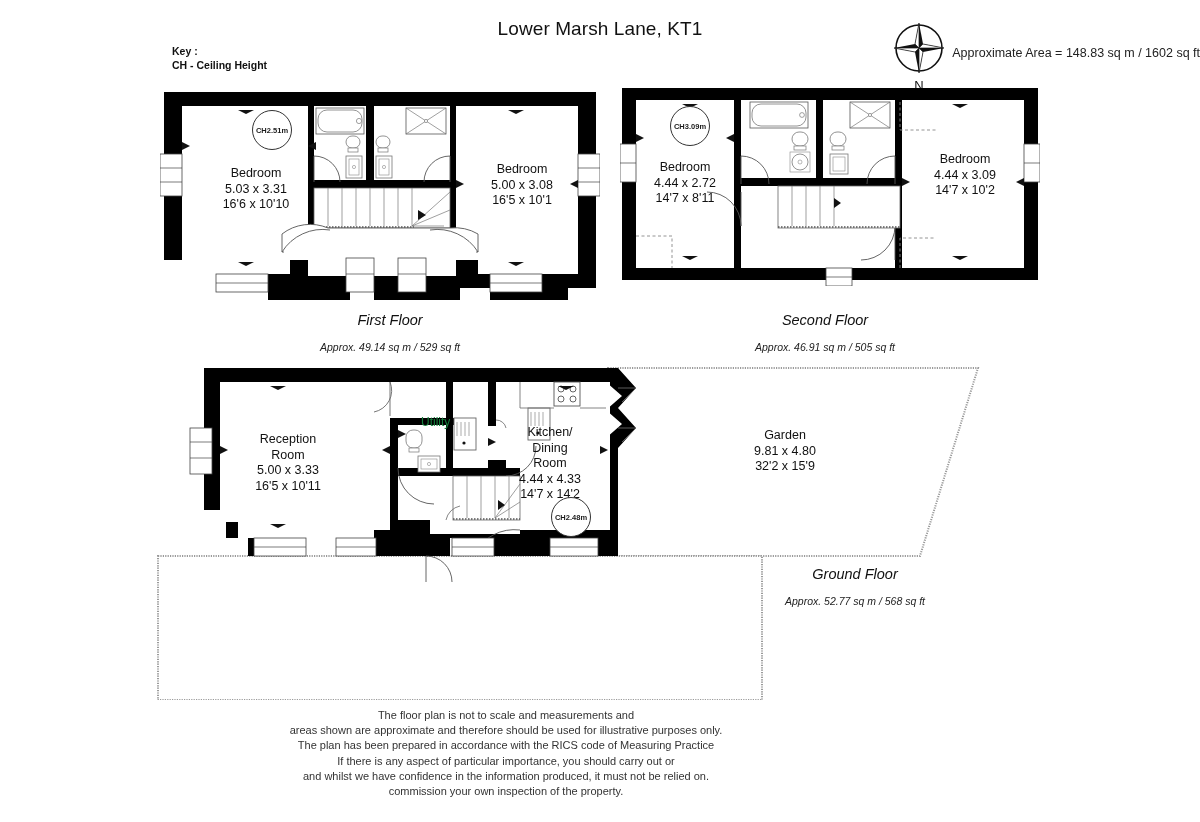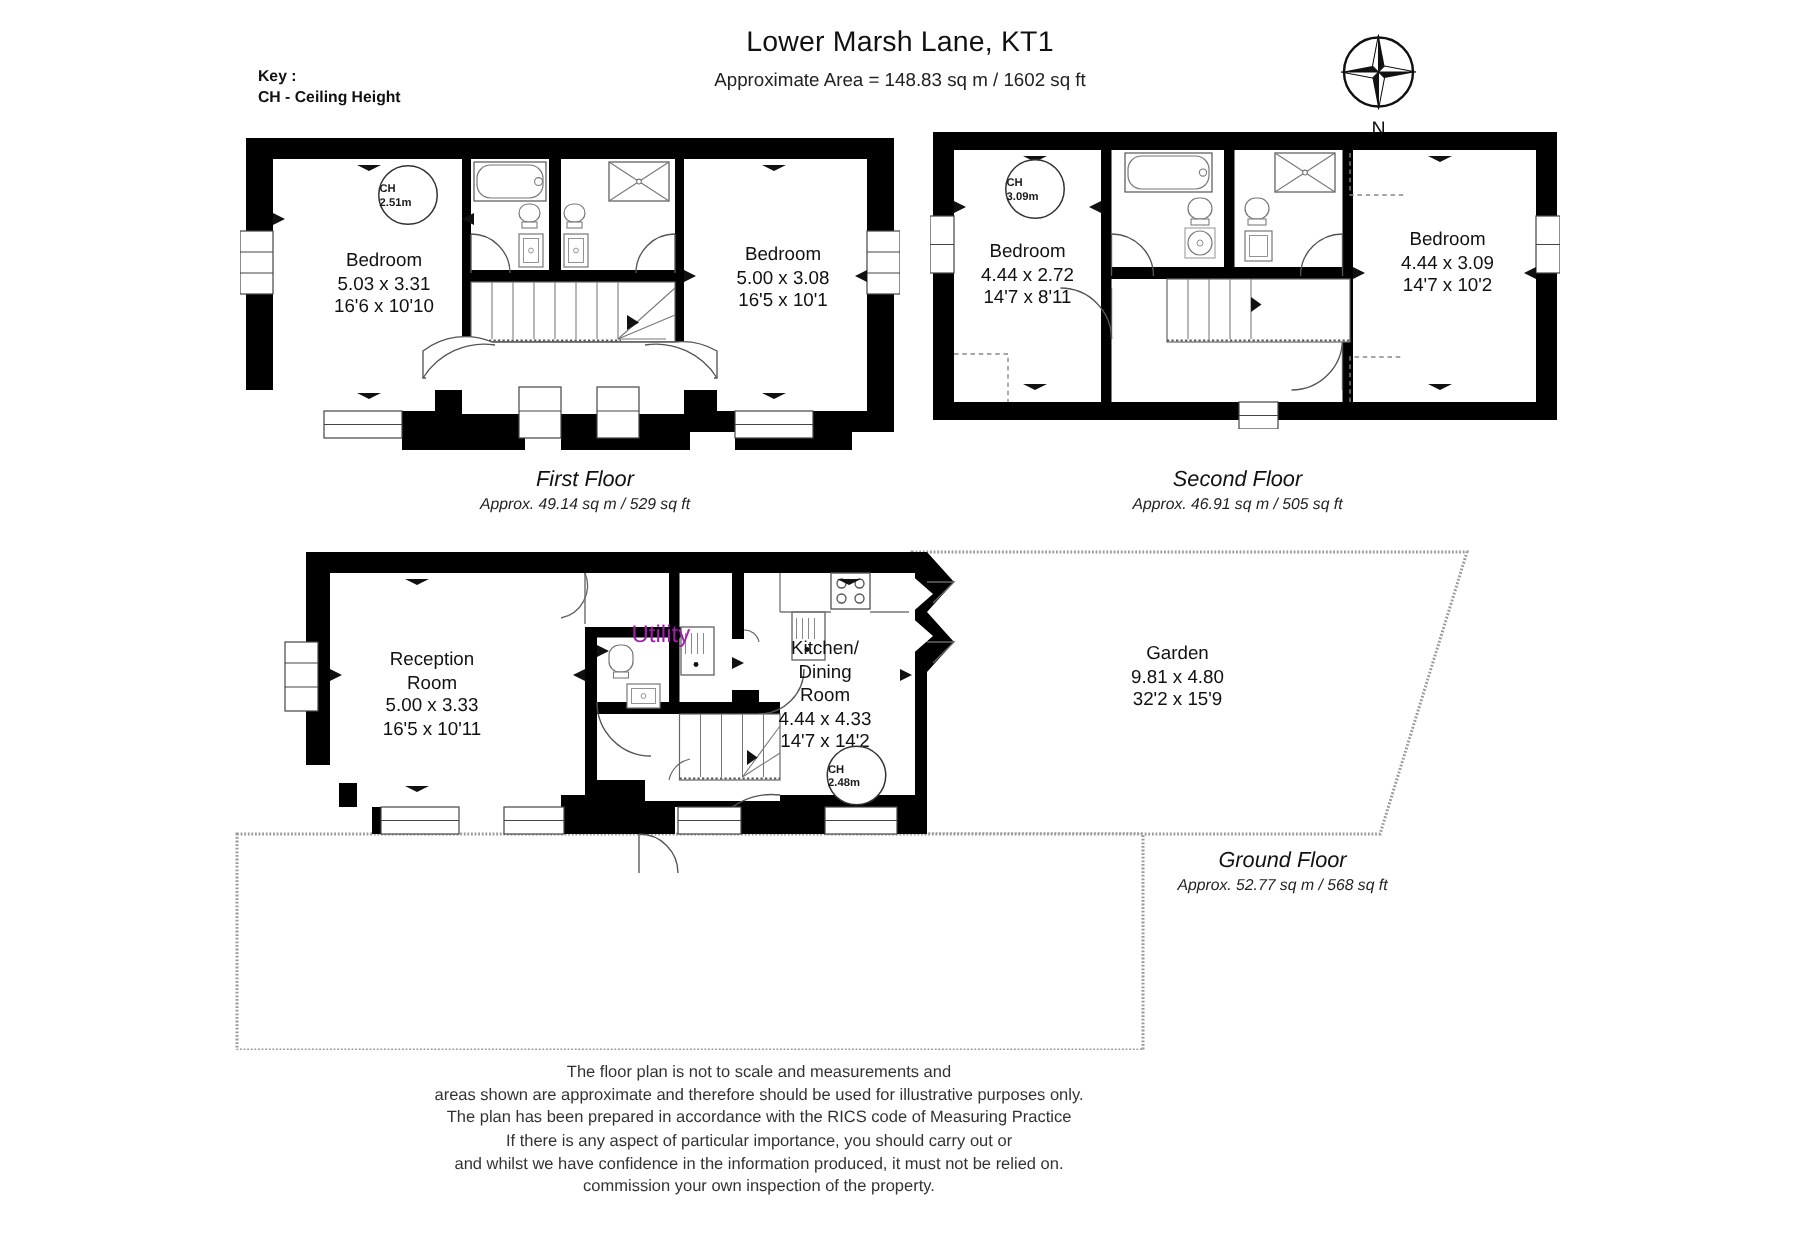--- a/index.html
+++ b/index.html
@@ -23,21 +23,21 @@
   
   #title {
     top: 18px; left: 0; width: 1200px;
     text-align: center;
     font-size: 19px;
     letter-spacing: .1px;
     color: #111;
   }
   #area-sub {
     top: 46px; left: 0; width: 1200px;
-    text-align: center;
+    text-align: right;
     font-size: 12.5px;
     color: #222;
   }
   #key-block {
     top: 44px; left: 172px;
     font-size: 10.5px;
     font-weight: bold;
     line-height: 14px;
     color: #111;
   }
@@ -45,21 +45,21 @@
   
   #compass { top: 20px; left: 888px; width: 62px; height: 76px; }
   #compass .lbl {
     position: absolute; top: 58px; left: 0; width: 62px;
     text-align: center; font-size: 13px; color: #111;
   }
 
   
   .floor-caption { text-align: center; font-style: italic; }
   .floor-caption .fc-name { font-size: 14.5px; color: #111; }
-  .floor-caption .fc-area { font-size: 10.5px; color: #222; margin-top: 2px; }
+  .floor-caption .fc-area { font-size: 10.5px; color: #222; margin-top: 13px; }
 
   #cap-first  { top: 312px; left: 270px; width: 240px; }
   #cap-second { top: 312px; left: 705px; width: 240px; }
   #cap-ground { top: 566px; left: 735px; width: 240px; }
 
   
   #plan-first   { top: 88px;  left: 160px; }
   #plan-second  { top: 86px;  left: 620px; }
   #plan-ground  { top: 360px; left: 150px; }
 
@@ -69,34 +69,34 @@
     font-size: 12.5px;
     line-height: 15.5px;
     color: #111;
     white-space: nowrap;
   }
   .room-label .rl-name { display: block; }
   .room-label .rl-m    { display: block; }
   .room-label .rl-ft   { display: block; }
 
   .small-room-label {
-    font-size: 16px;
-    color: #a21caf;
+    font-size: 12px;
+    color: #15803d;
     white-space: nowrap;
   }
 
   
   .ch-badge {
     width: 40px; height: 40px;
     border: 1px solid #333;
     border-radius: 50%;
     box-sizing: border-box;
     display: flex;
-    flex-direction: column;
-    align-items: flex-start;
+    flex-direction: row;
+    align-items: center;
     justify-content: center;
     background: #fff;
   }
   .ch-badge .ch-t { font-size: 7.5px; font-weight: bold; line-height: 9px; }
   .ch-badge .ch-v { font-size: 7.5px; font-weight: bold; line-height: 9px; }
 
   
   #disclaimer {
     top: 708px; left: 0; width: 1012px;
     text-align: center;

